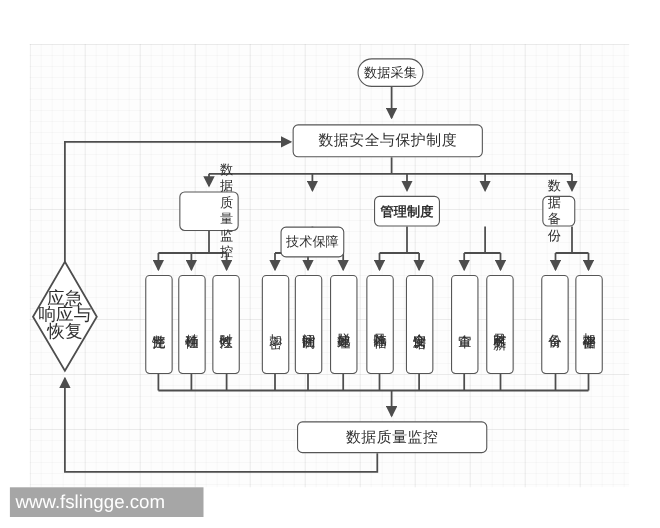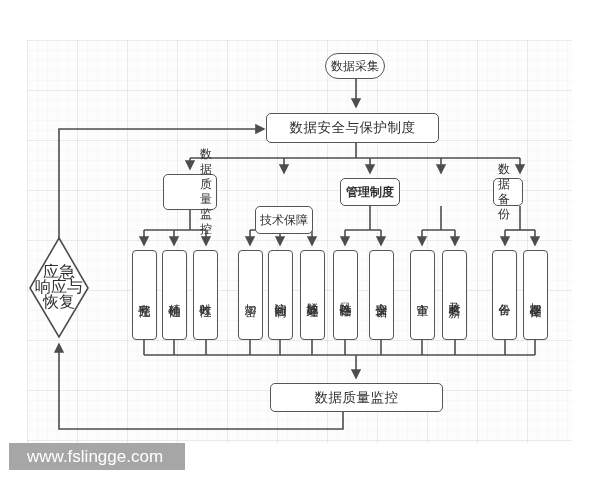--- a/index.html
+++ b/index.html
@@ -33,21 +33,21 @@
   .diamond-label{
     position:absolute;z-index:3;font-size:16px;line-height:15px;text-align:center;
   }
   .badge{
     position:absolute;z-index:4;color:#ffffff;display:flex;align-items:center;
     box-sizing:border-box;
   }
   .badge-tg{left:452px;top:11px;width:148px;height:25px;background:#a8a8a8;
     font-size:16px;padding-left:10px;letter-spacing:1px;}
   .badge-site{left:9px;top:443px;width:176px;height:27px;background:#a6a6a6;
-    font-size:17px;padding-left:18px;}
+    font-size:17px;padding-left:5px;}
 </style>
 </head>
 <body>
 
 <div class="stage">
 
   <div class="grid-area"></div>
 
   <svg class="connectors" width="600" height="480" viewBox="0 0 600 480" aria-hidden="true">
     <defs>

